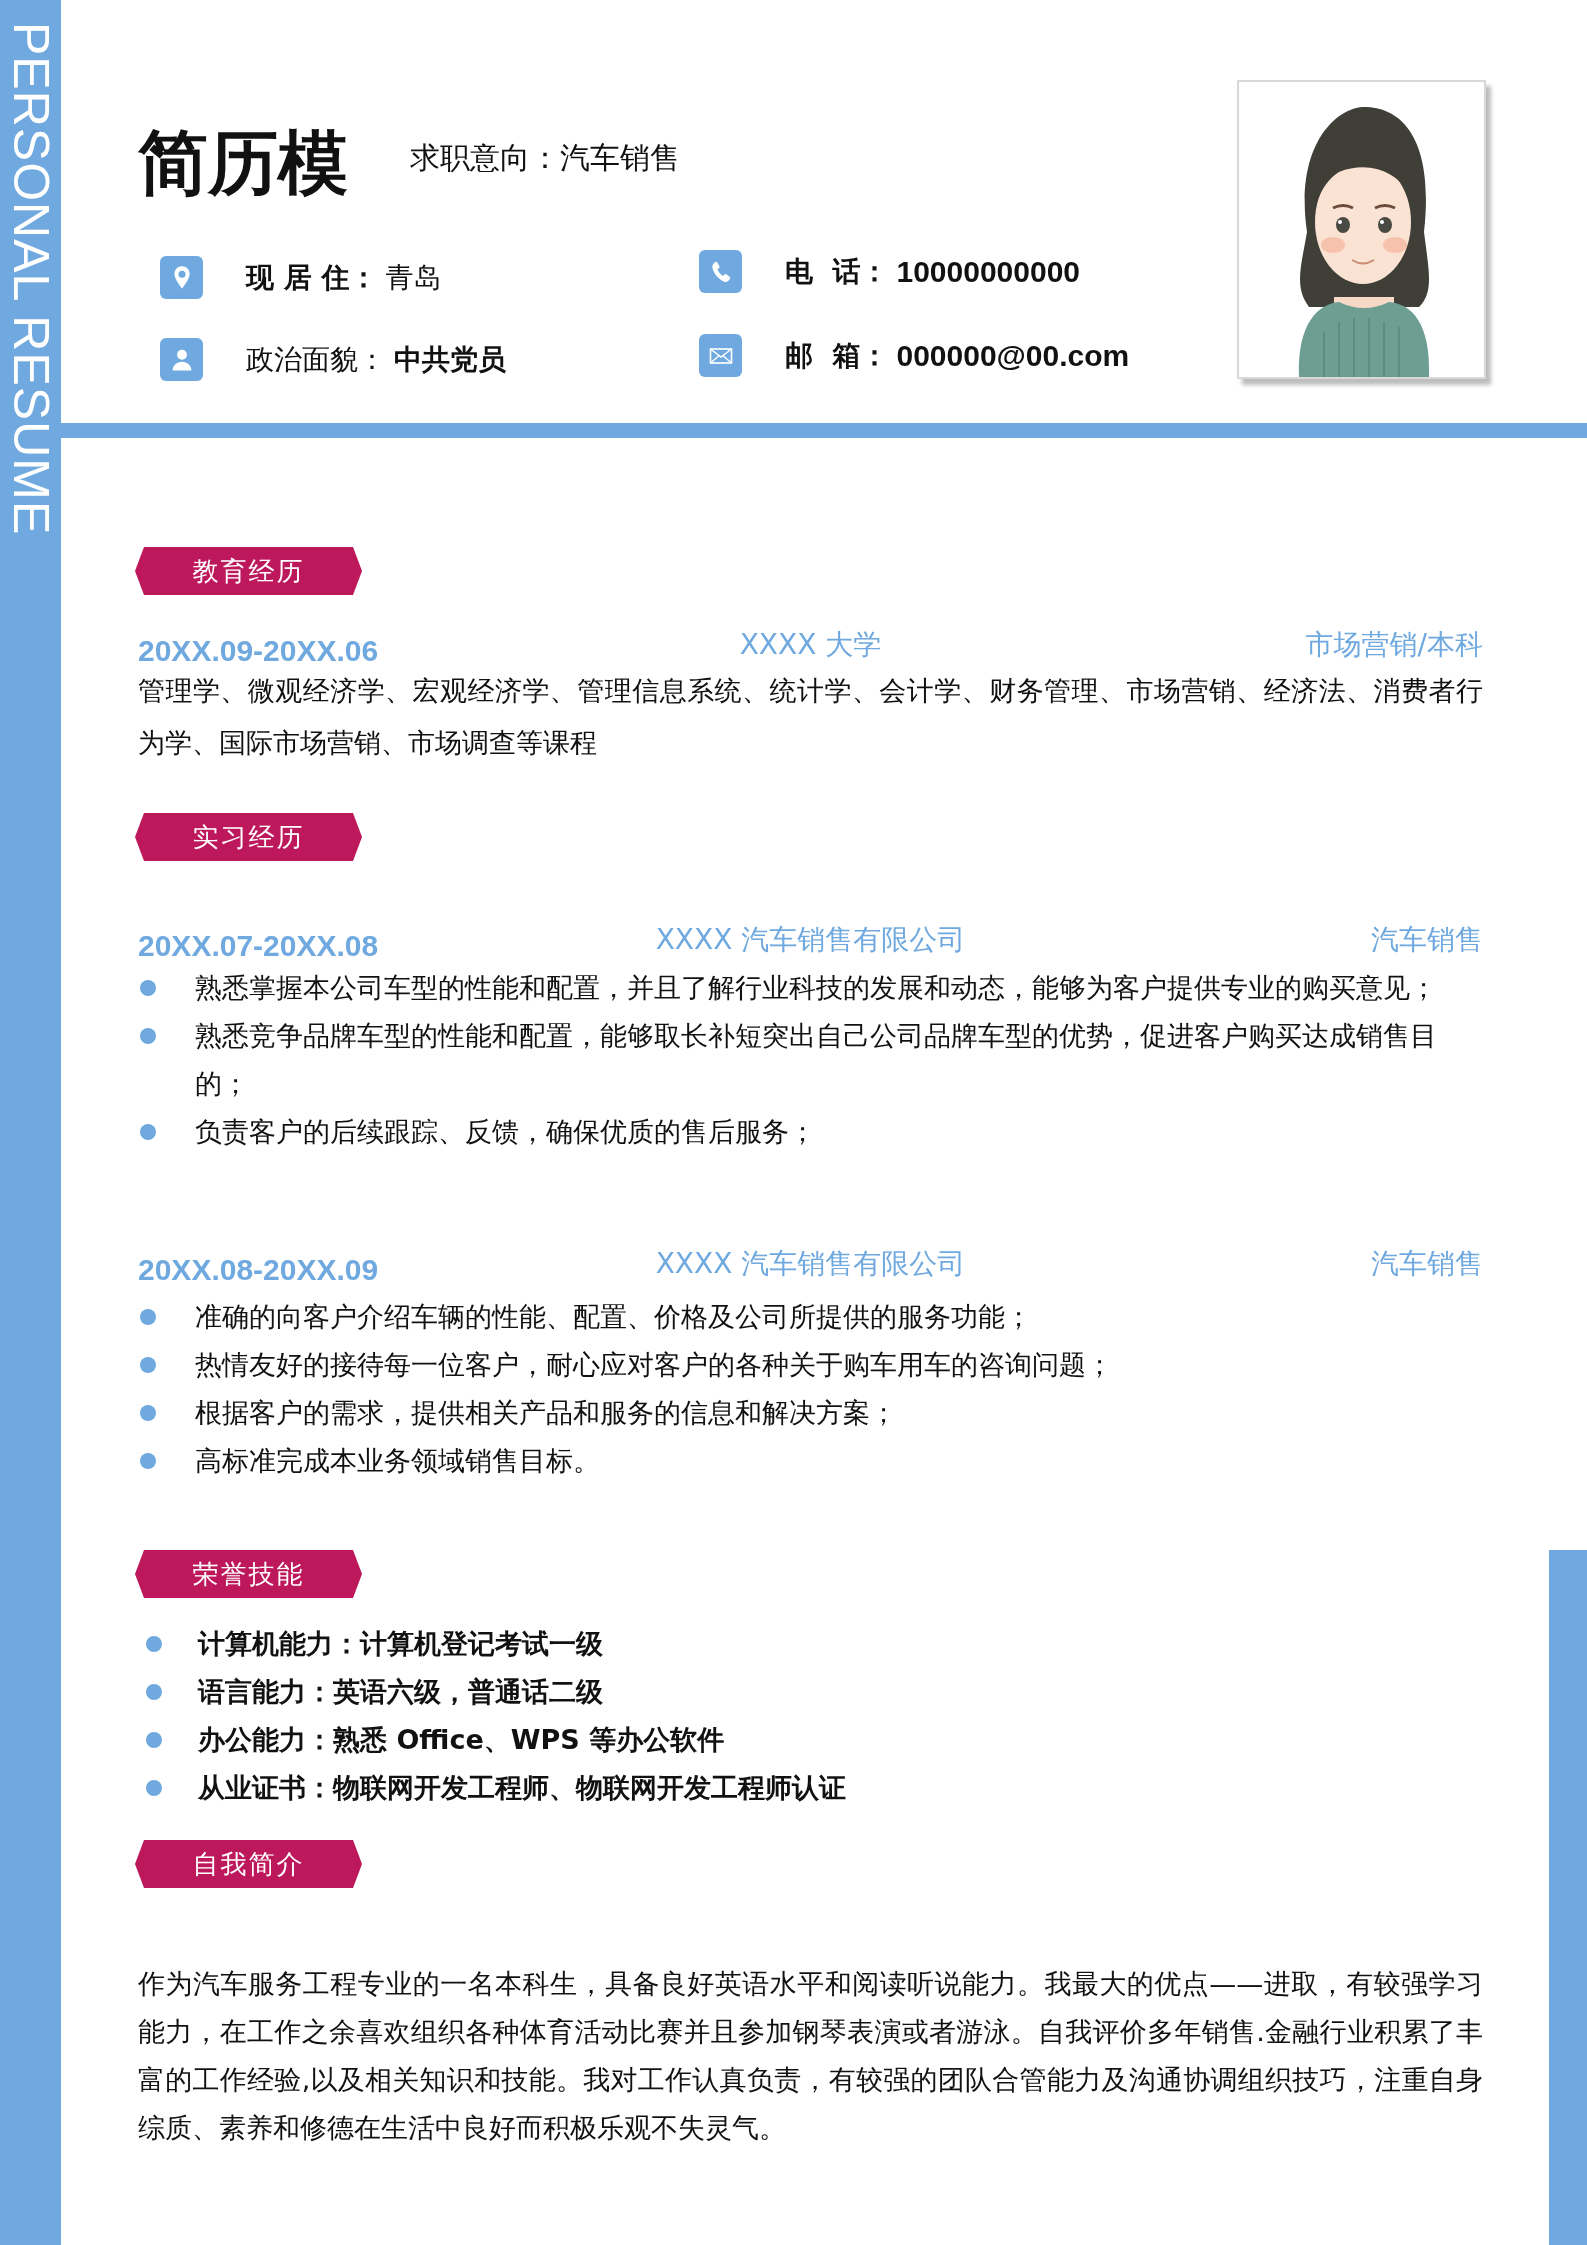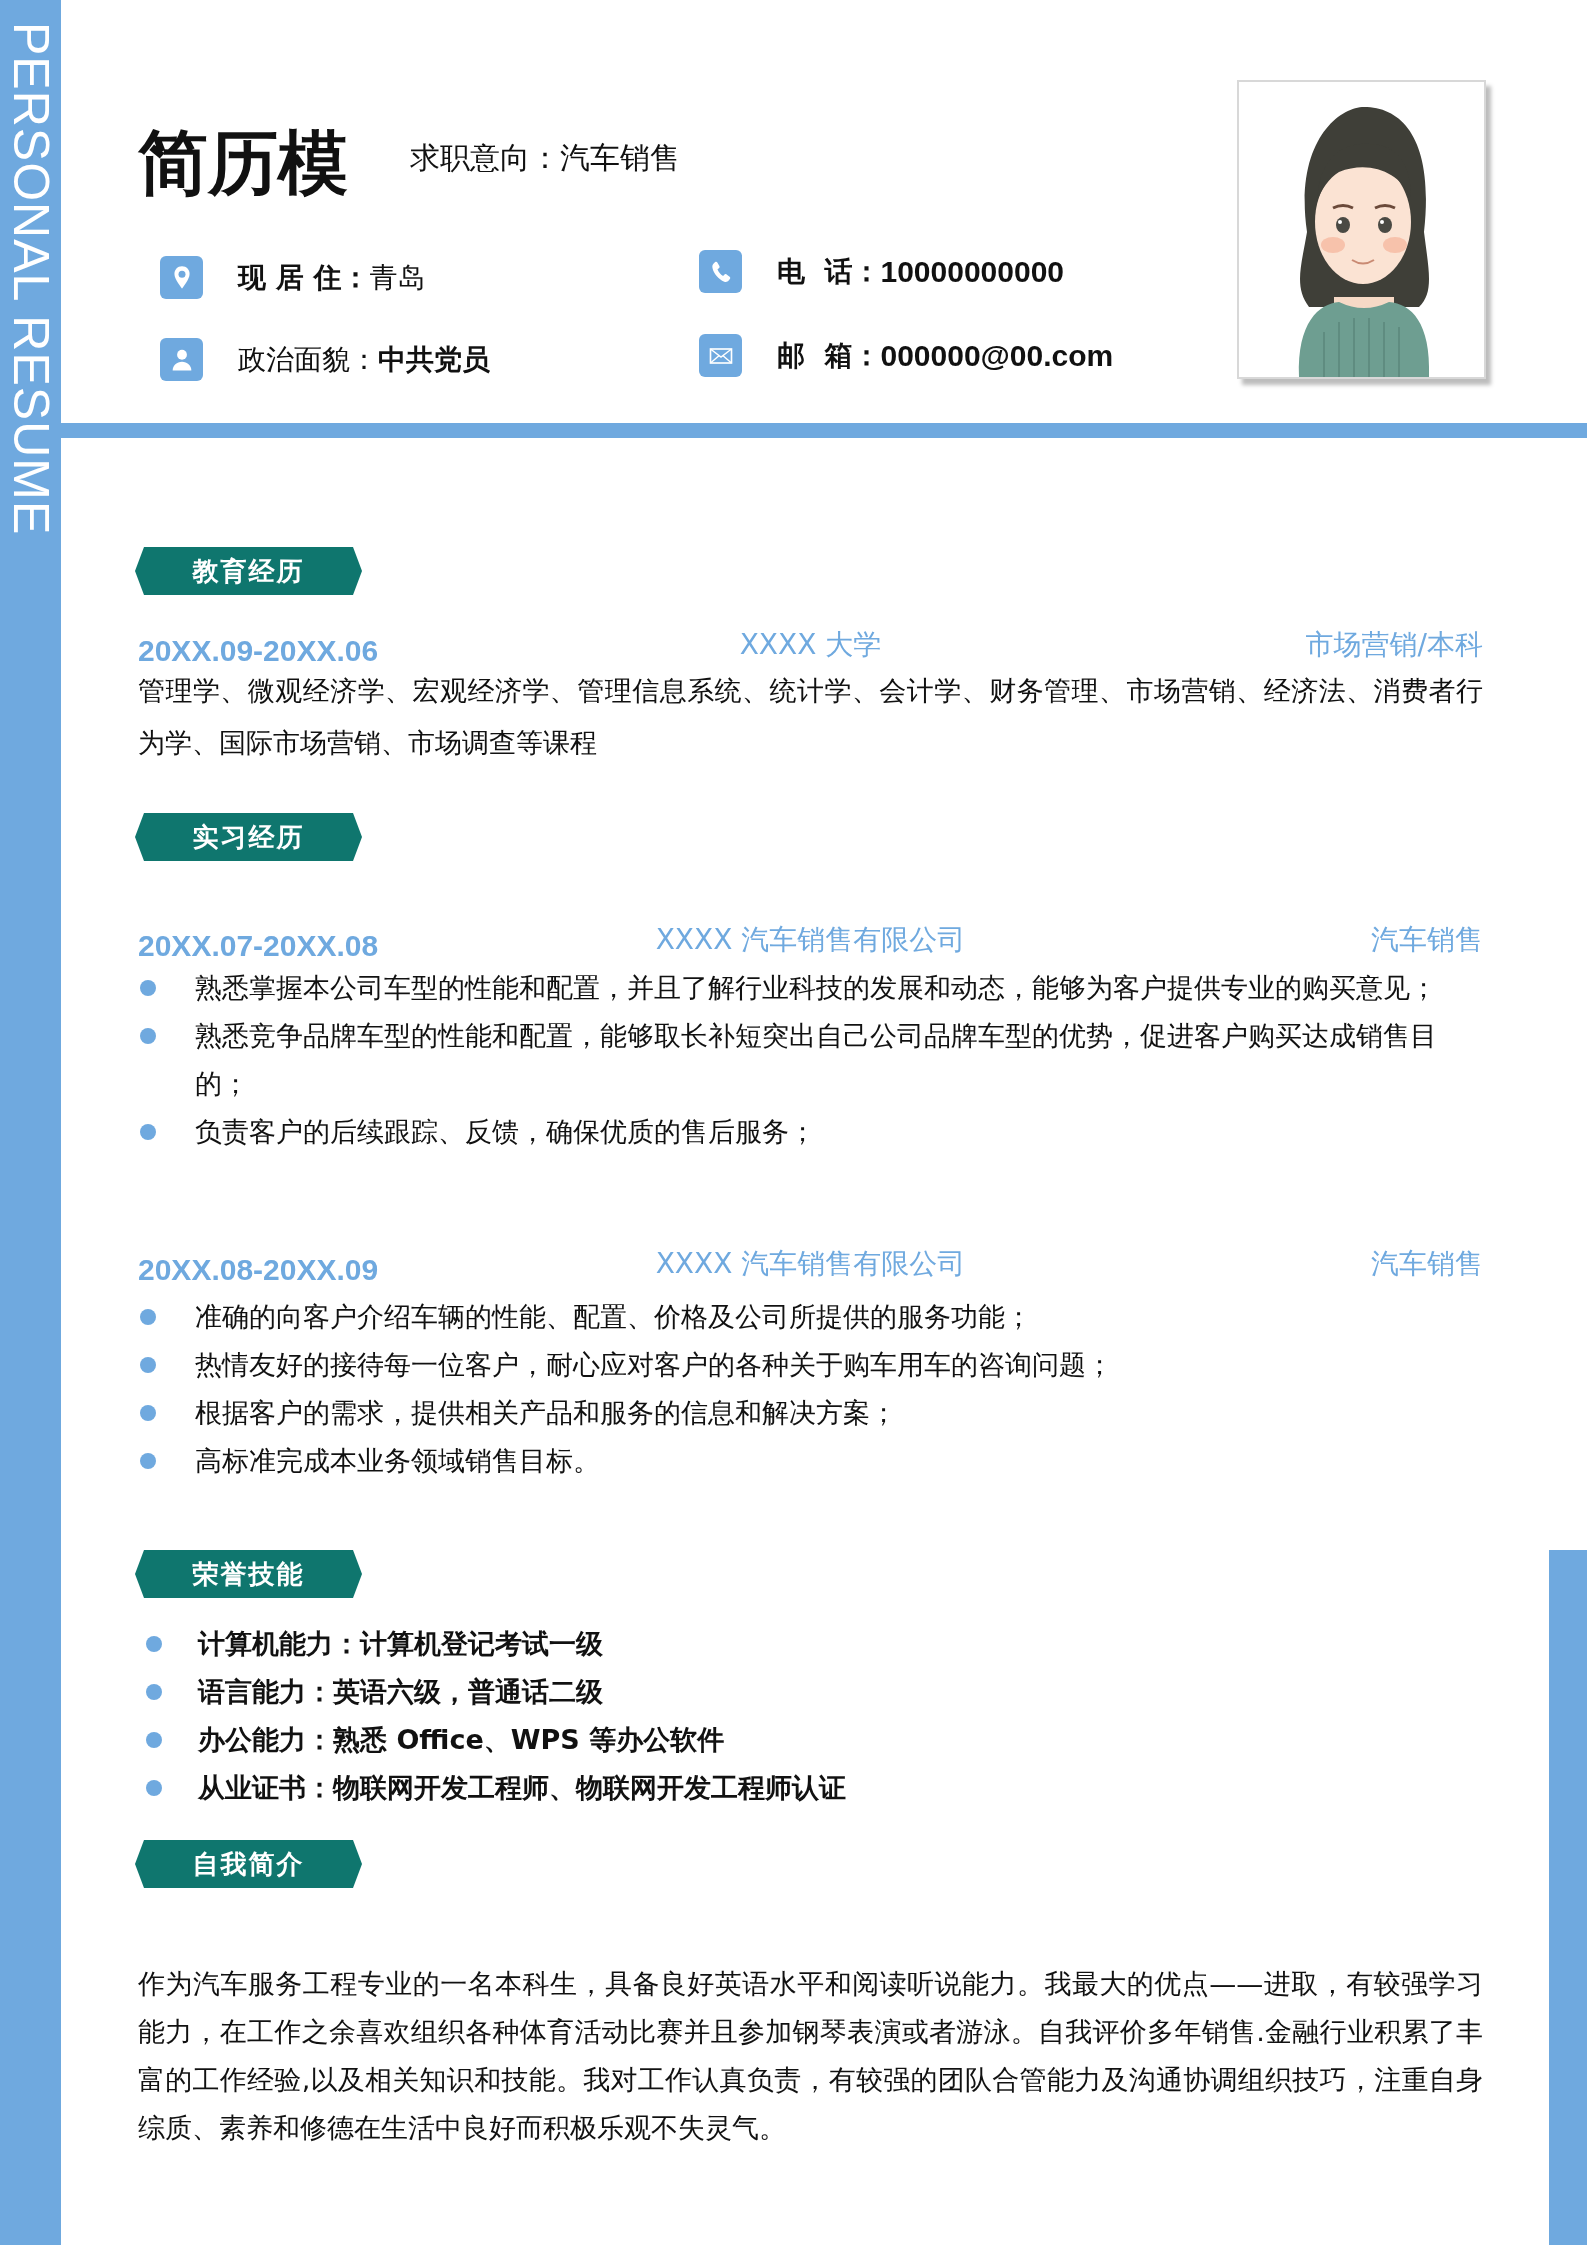--- a/index.html
+++ b/index.html
@@ -30,41 +30,41 @@
     }
     .title {
       position: absolute; left: 138px; top: 118px;
       font-size: 70px; font-weight: bold; letter-spacing: 0px; line-height: 90px;
     }
     .intent {
       position: absolute; left: 410px; top: 138px;
       font-size: 30px; line-height: 40px; font-family: "DejaVu Serif", serif;
     }
     .contact {
-      position: absolute; display: flex; align-items: center; gap: 0;
+      position: absolute; display: flex; align-items: center; gap: 8px;
       font-size: 28px; line-height: 40px; padding-left: 20px;
     }
     .icon-box {
       width: 43px; height: 43px; border-radius: 6px; background: #6fa9df;
       display: flex; align-items: center; justify-content: center; margin-right: 35px;
     }
     .icon-box svg { width: 28px; height: 28px; }
     .c-label { font-weight: bold; white-space: pre; }
     .c-value { white-space: pre; }
     .photo {
       position: absolute; left: 1237px; top: 80px; width: 245px; height: 295px;
       background: #fff; border: 2px solid #d8d8d8;
       box-shadow: 5px 6px 4px #bdbdbd;
       overflow: hidden;
     }
     .banner {
       position: absolute; left: 135px; width: 227px; height: 48px;
-      background: #0f766e;
+      background: #be185d;
       clip-path: polygon(9px 0, 218px 0, 227px 24px, 218px 48px, 9px 48px, 0 24px);
-      color: #fff; font-size: 26px; font-weight: bold;
+      color: #fff; font-size: 26px; font-weight: normal;
       display: flex; align-items: center; justify-content: center; letter-spacing: 2px;
     }
     .row-head {
       position: absolute; left: 138px; width: 1345px; height: 40px;
       font-size: 28px; line-height: 40px; color: #6fa9df;
     }
     .row-head .date { position: absolute; left: 0; top: 0; font-weight: bold; font-family: "Liberation Sans", sans-serif; font-size: 30px; margin-top: 6px; }
     .row-head .org { position: absolute; top: 0; left: 0; right: 0; text-align: center; }
     .row-head .role { position: absolute; right: 0; top: 0; }
     .para {

